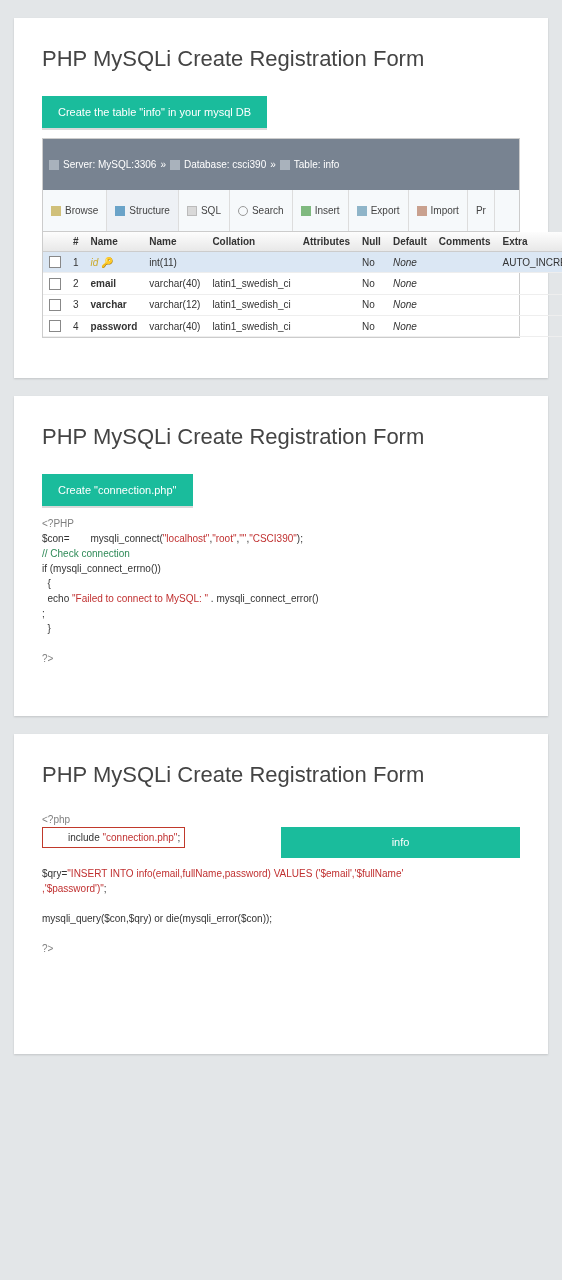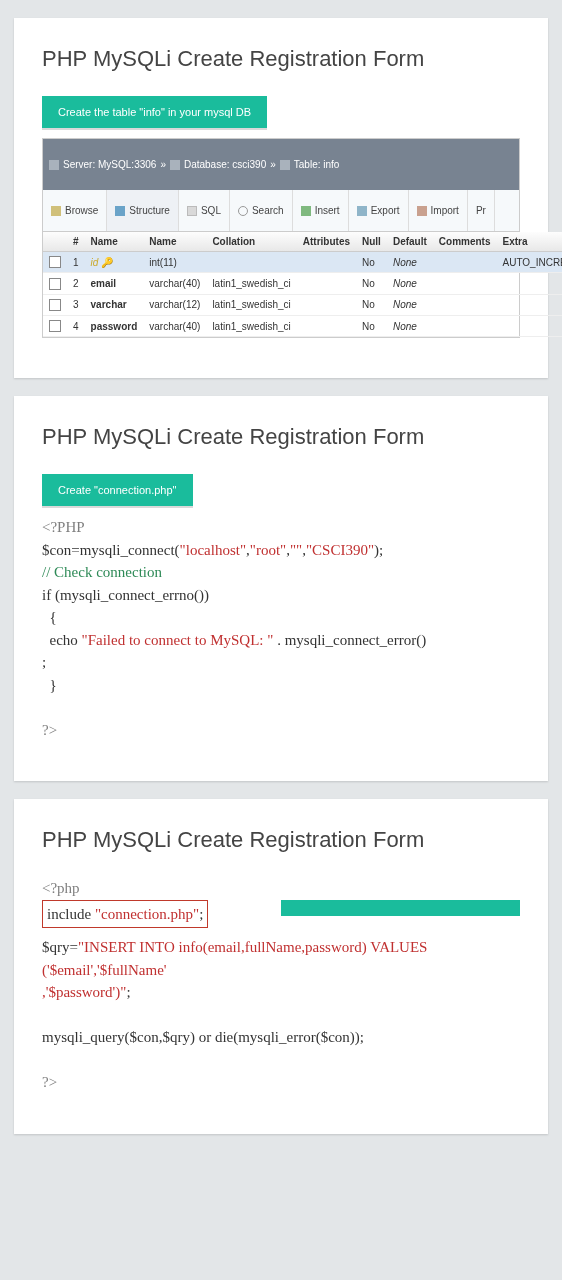--- a/index.html
+++ b/index.html
@@ -94,29 +94,29 @@
   .chk {
     display:inline-block;
     width:10px; height:10px;
     border:1px solid #888;
     background:#fff;
     vertical-align:middle;
   }
 
   
   pre.code {
-    font-family: Liberation Serif, serif;
-    font-size: 15px;
+    font-family: Liberation Sans, sans-serif;
+    font-size: 10px;
     line-height: 1.5;
     white-space: pre-wrap;
     margin: 0;
     color:#333;
   }
   .php-tag{color:#7f7f7f;}
-  .func{color:#333;}
+  .func{color:#333;margin-left:21px;}
   .str{color:#c03030;}
   .cmt{color:#2e8a57;}
 
   
   .flex-row { display:flex; gap:12px; align-items:flex-start; }
   .redbox {
     border:1.5px solid #c0392b;
     padding:2px 4px;
     display:inline-block;
   }
@@ -271,20 +271,21 @@
 
   <pre class="code"><span class="php-tag">&lt;?php</span></pre>
 
   <div class="flex-row">
     <div style="flex:1;min-width:0;">
       <div class="redbox">
         <pre class="code"><span class="func">include</span> <span class="str">"connection.php"</span>;</pre>
       </div>
     </div>
     <div class="greenbox">
+      <div>info</div>
     </div>
   </div>
 
   <pre class="code" style="margin-top:8px;">$qry=<span class="str">"INSERT INTO info(email,fullName,password) VALUES ('$email','$fullName'
 ,'$password')"</span>;
 
 mysqli_query($con,$qry) or die(mysqli_error($con));
 
 <span class="php-tag">?&gt;</span></pre>
 </div>

